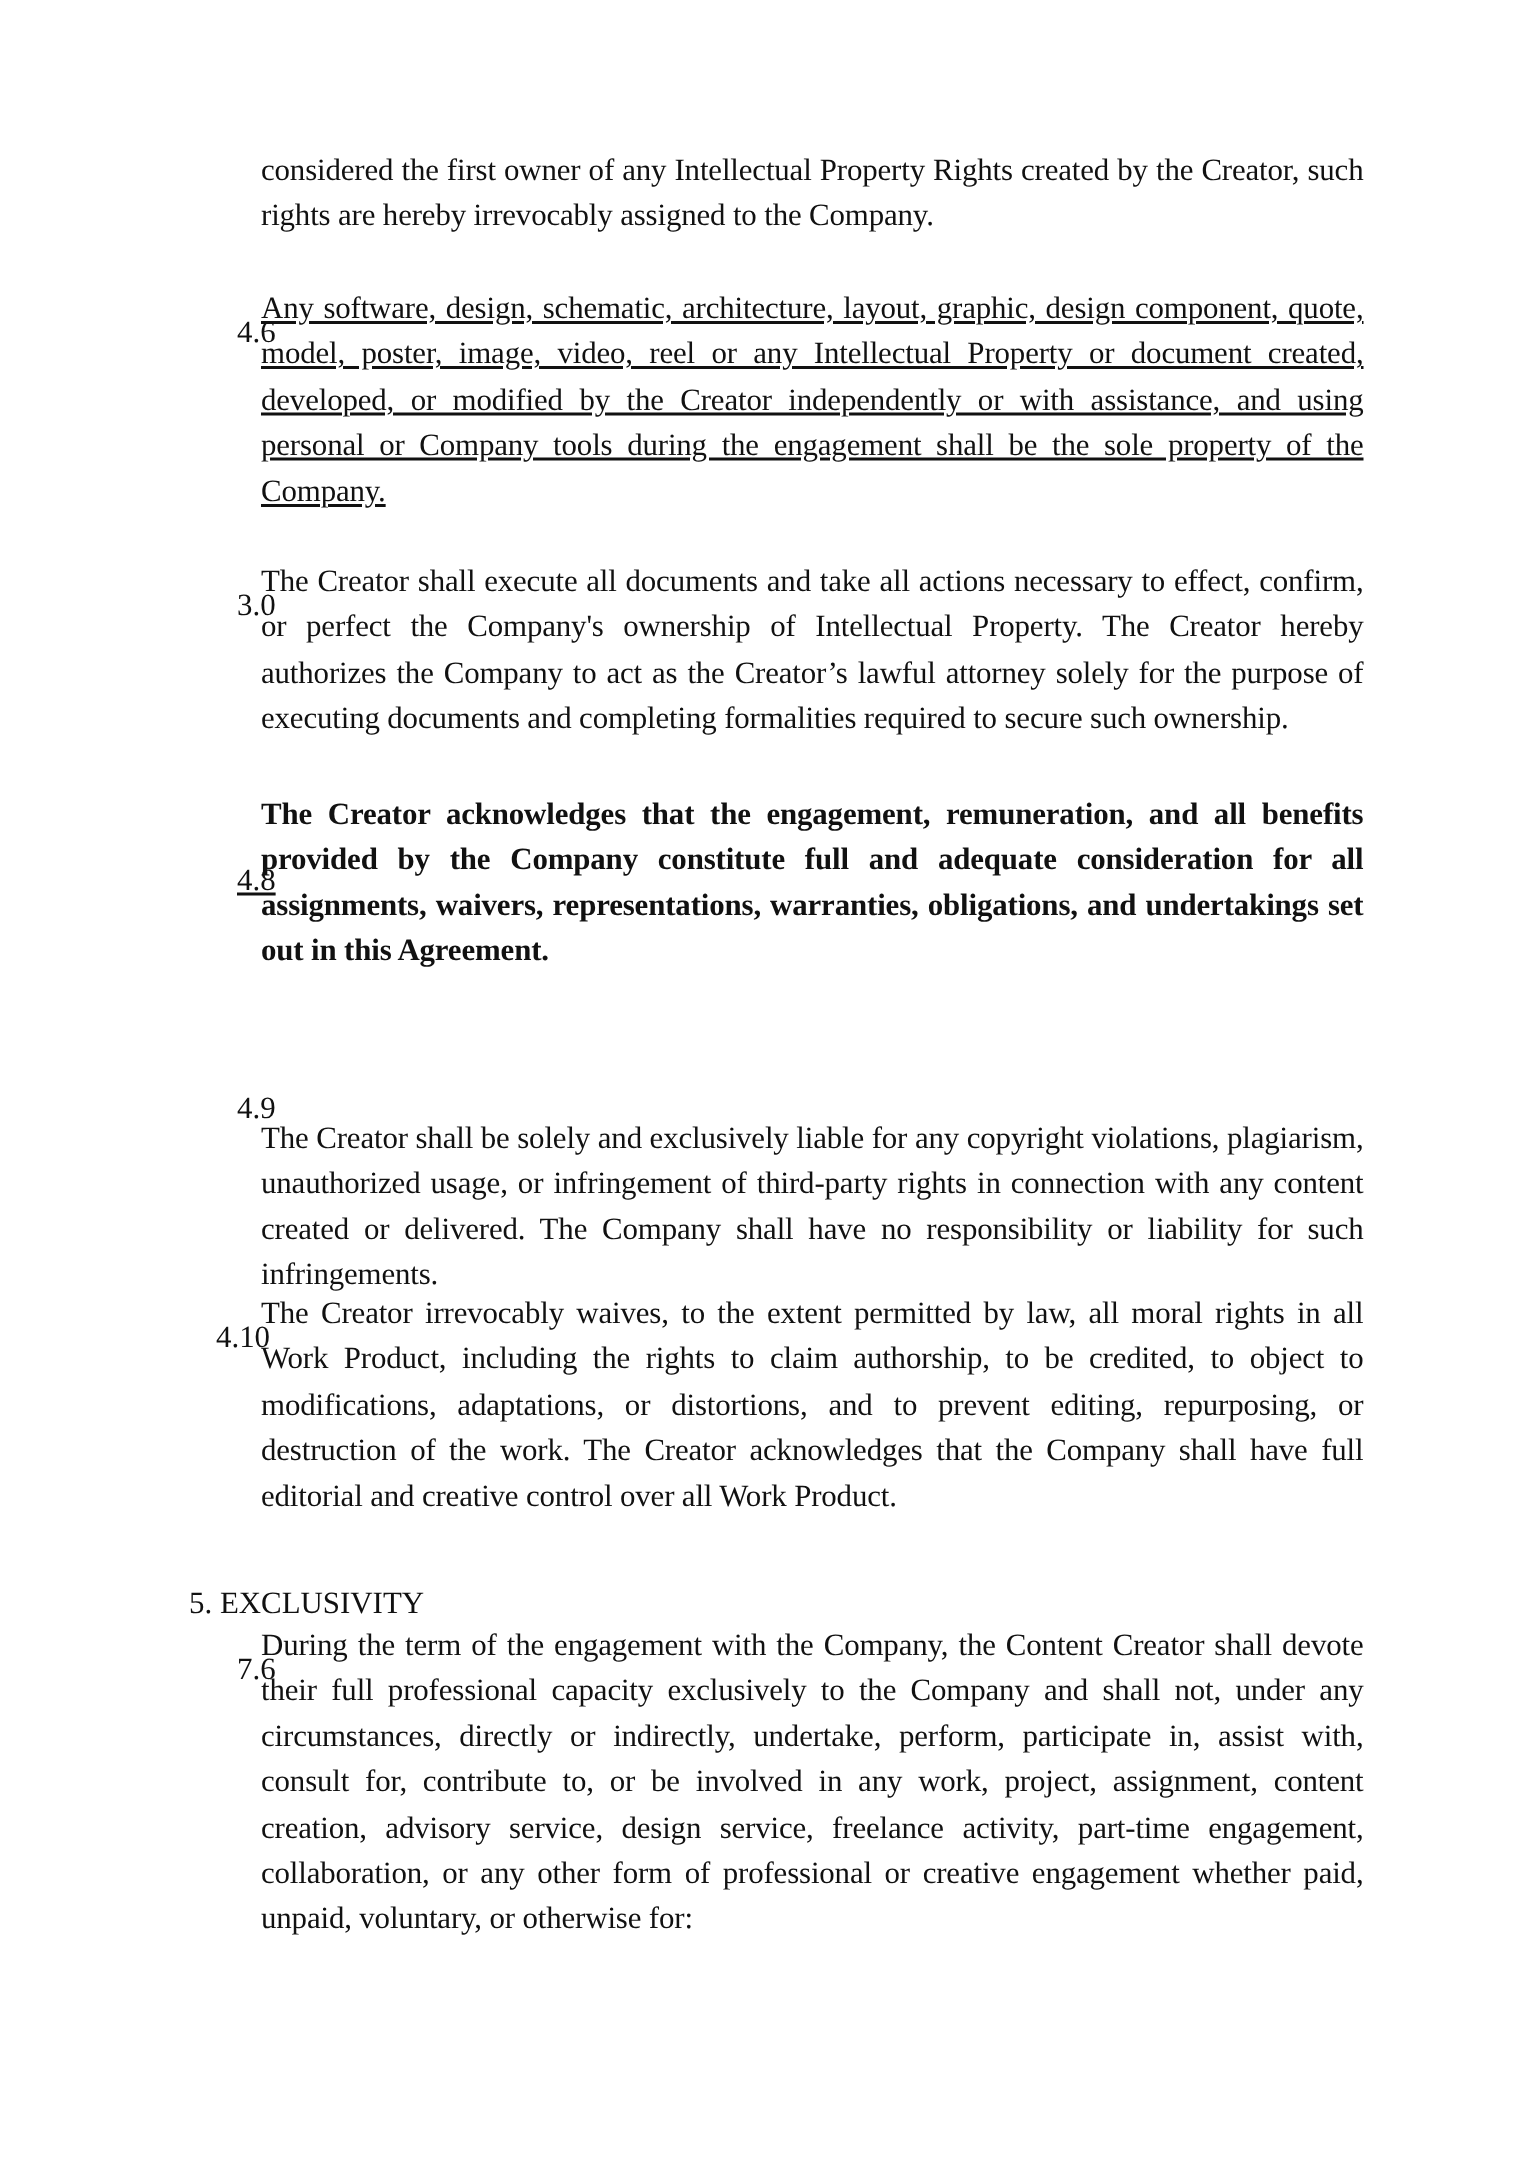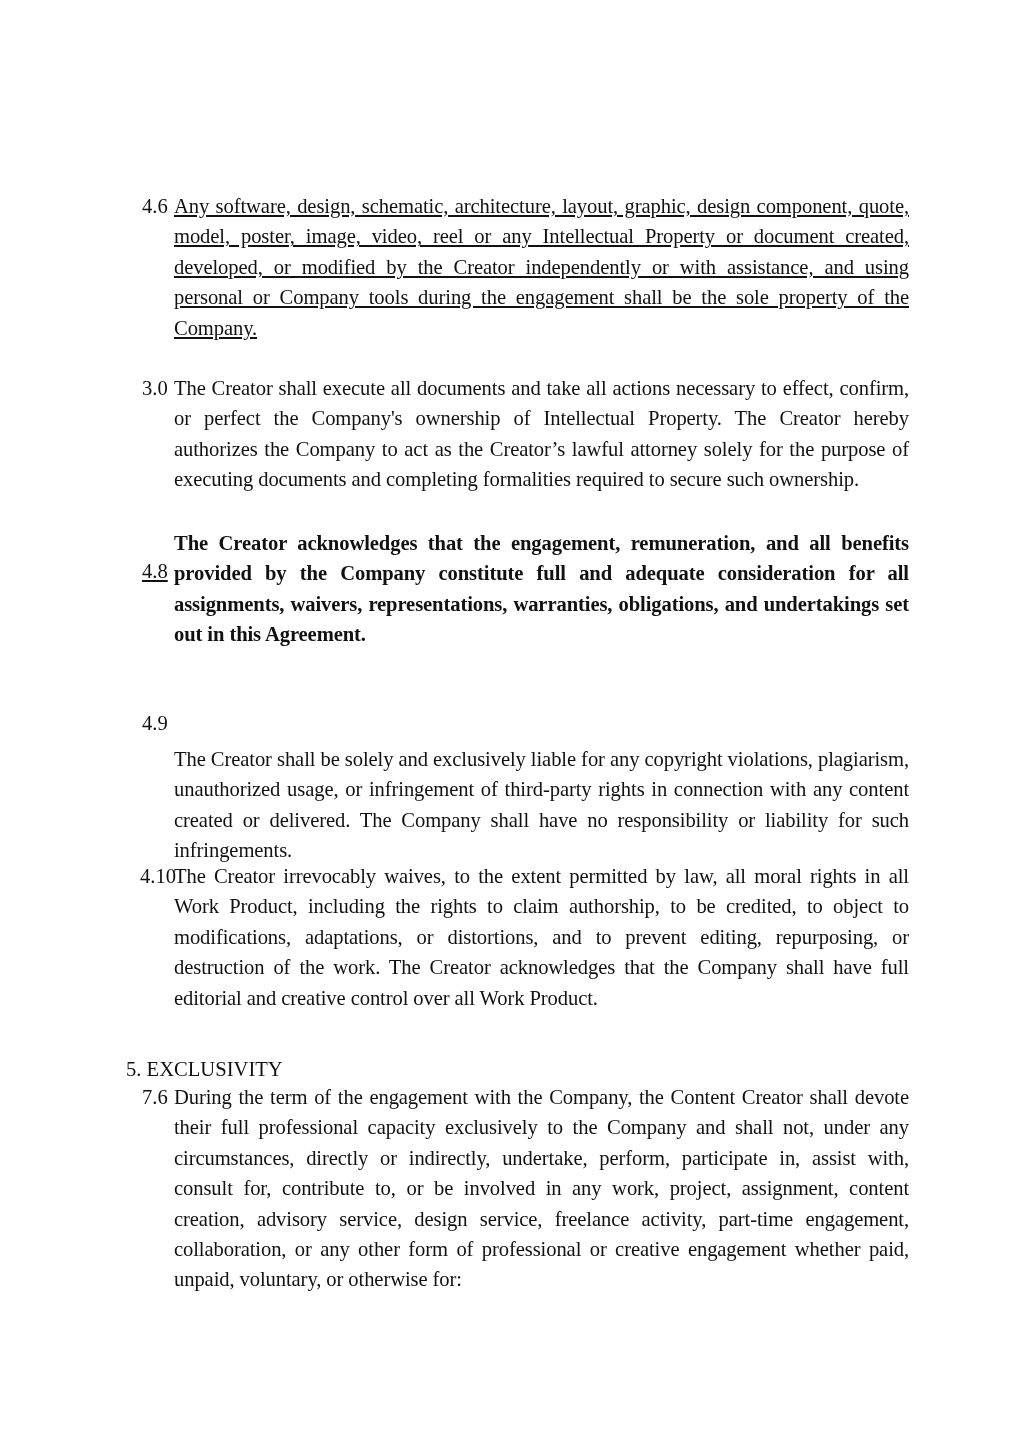--- a/index.html
+++ b/index.html
@@ -31,50 +31,51 @@
       line-height: 30.4px;
       text-align: justify;
       text-align-last: left;
       margin: 0;
       letter-spacing: -0.1px;
     }
     .num {
       position: absolute;
       font-size: 20.6px;
       line-height: 30.4px;
-      margin: 0;
+      margin: 16px;
     }
     .heading {
       position: absolute;
       left: 110px;
       font-size: 20.6px;
       line-height: 30.4px;
       margin: 16px;
       font-weight: normal;
     }
   </style>
 </head>
 <body>
 
 <div class="page">
 
+  <p class="para" style="top:99px;">considered the first owner of any Intellectual Property Rights created by the Creator, such rights are hereby irrevocably assigned to the Company.</p>
 
   <p class="num" style="left:142px; top:191px;">4.6</p>
   <p class="para" style="top:191px;text-decoration:underline;">Any software, design, schematic, architecture, layout, graphic, design component, quote, model, poster, image, video, reel or any Intellectual Property or document created, developed, or modified by the Creator independently or with assistance, and using personal or Company tools during the engagement shall be the sole property of the Company.</p>
 
   <p class="num" style="left:142px; top:373px;">3.0</p>
   <p class="para" style="top:373px;">The Creator shall execute all documents and take all actions necessary to effect, confirm, or perfect the Company's ownership of Intellectual Property. The Creator hereby authorizes the Company to act as the Creator’s lawful attorney solely for the purpose of executing documents and completing formalities required to secure such ownership.</p>
 
   <p class="num" style="left:142px; top:556px;text-decoration:underline;">4.8</p>
   <p class="para" style="top:528px;font-weight:bold;">The Creator acknowledges that the engagement, remuneration, and all benefits provided by the Company constitute full and adequate consideration for all assignments, waivers, representations, warranties, obligations, and undertakings set out in this Agreement.</p>
 
   <p class="num" style="left:142px; top:708px;">4.9</p>
   <p class="para" style="top:744px;">The Creator shall be solely and exclusively liable for any copyright violations, plagiarism, unauthorized usage, or infringement of third-party rights in connection with any content created or delivered. The Company shall have no responsibility or liability for such infringements.</p>
 
-  <p class="num" style="left:140px; top:861px;">4.10</p>
+  <p class="num" style="left:128px; top:861px;">4.10</p>
   <p class="para" style="top:861px;">The Creator irrevocably waives, to the extent permitted by law, all moral rights in all Work Product, including the rights to claim authorship, to be credited, to object to modifications, adaptations, or distortions, and to prevent editing, repurposing, or destruction of the work. The Creator acknowledges that the Company shall have full editorial and creative control over all Work Product.</p>
 
   <h2 class="heading" style="top:1038px;">5. EXCLUSIVITY</h2>
 
   <p class="num" style="left:142px; top:1082px;">7.6</p>
   <p class="para" style="top:1082px;">During the term of the engagement with the Company, the Content Creator shall devote their full professional capacity exclusively to the Company and shall not, under any circumstances, directly or indirectly, undertake, perform, participate in, assist with, consult for, contribute to, or be involved in any work, project, assignment, content creation, advisory service, design service, freelance activity, part-time engagement, collaboration, or any other form of professional or creative engagement whether paid, unpaid, voluntary, or otherwise for:</p>
 
 </div>
 
 </body></html>

